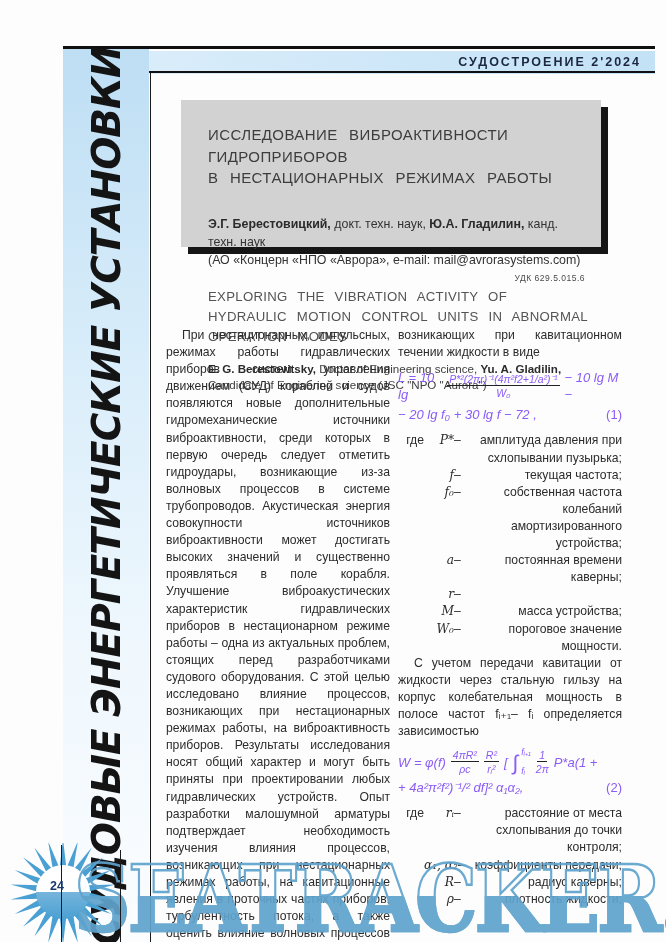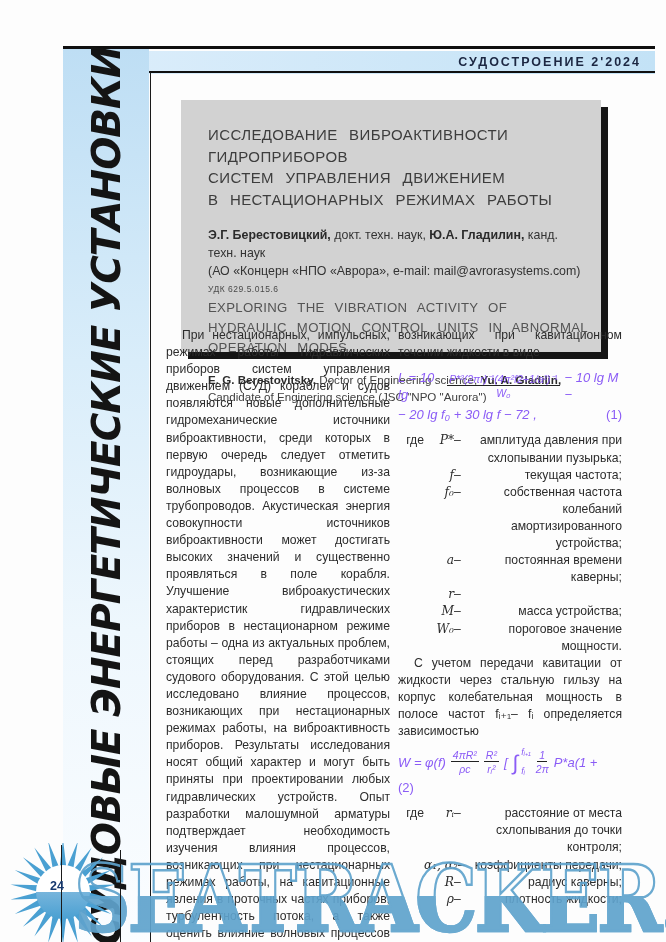--- a/index.html
+++ b/index.html
@@ -15,26 +15,26 @@
   
   .strip{position:absolute;left:63px;top:49px;width:86px;height:893px;
          background:linear-gradient(180deg,#bedef4 0%,#d9edfa 35%,#eef7fd 65%,#fbfdff 100%);}
   .strip-label{position:absolute;left:106px;top:496px;transform:translate(-50%,-50%) rotate(-90deg);
          white-space:nowrap;font-family:"DejaVu Sans",sans-serif;font-weight:bold;font-style:italic;
          font-size:39px;letter-spacing:-1px;color:#141414;}
   .vline-main{position:absolute;left:150px;top:72px;width:1px;height:870px;background:#1a1a1a;}
   .vline-b1{position:absolute;left:120px;top:850px;width:1px;height:92px;background:#1a1a1a;z-index:58;}
   .vline-b2{position:absolute;left:61px;top:845px;width:1px;height:97px;background:#1a1a1a;z-index:58;}
   
-  .title-box{position:absolute;left:181px;top:100px;width:420px;height:252px;background:#d2d2d2;
+  .title-box{position:absolute;left:181px;top:100px;width:420px;height:147px;background:#d2d2d2;
          box-shadow:7px 7px 0 #151515;padding:24px 16px 0 27px;box-sizing:border-box;}
   .title-ru{font-size:15px;line-height:21.5px;color:#3d3d3d;letter-spacing:.4px;word-spacing:7px;}
-  .authors-ru{margin-top:16px;font-size:12.4px;line-height:18px;color:#333;}
+  .authors-ru{margin-top:26px;font-size:12.4px;line-height:18px;color:#333;}
   .authors-ru b,.authors-en b{color:#2b2b2b;}
-  .udc{margin-top:4px;font-size:8.5px;color:#4a4a4a;letter-spacing:.5px;}
+  .udc{margin-top:4px;text-align:right;font-size:8.5px;color:#4a4a4a;letter-spacing:.5px;}
   .title-en{margin-top:4px;font-size:13.2px;line-height:20px;color:#545454;letter-spacing:.3px;
             word-spacing:6px;width:385px;}
   .authors-en{margin-top:14px;font-size:11.6px;line-height:16.5px;color:#3e3e3e;width:400px;}
   
   .columns{position:absolute;left:166px;top:327px;width:456px;height:614px;overflow:hidden;
            display:flex;gap:8px;font-size:12.2px;line-height:17.1px;color:#2c2c2c;text-align:justify;}
   .col{width:224px;flex:none;}
   .col p{margin:0;text-indent:16px;}
   
   .formula{font-family:Liberation Sans, sans-serif;font-style:italic;font-size:13px;
@@ -76,21 +76,20 @@
 
 <div class="strip"></div>
 <div class="strip-label">СУДОВЫЕ ЭНЕРГЕТИЧЕСКИЕ УСТАНОВКИ</div>
 <div class="vline-main"></div>
 <div class="vline-b1"></div>
 <div class="vline-b2"></div>
 
 <div class="title-box">
   <div class="title-ru">
     <div>ИССЛЕДОВАНИЕ  ВИБРОАКТИВНОСТИ  ГИДРОПРИБОРОВ</div>
-    <div>СИСТЕМ  УПРАВЛЕНИЯ  ДВИЖЕНИЕМ</div>
     <div>В  НЕСТАЦИОНАРНЫХ  РЕЖИМАХ РАБОТЫ</div>
   </div>
   <div class="authors-ru"><b>Э.Г. Берестовицкий,</b><span> докт. техн. наук, </span><b>Ю.А. Гладилин,</b><span> канд. техн. наук</span><br>
     <span>(АО «Концерн «НПО «Аврора», e-mail: mail@avrorasystems.com)</span>
   </div>
   <div class="udc">УДК 629.5.015.6</div>
   <div class="title-en">EXPLORING  THE  VIBRATION  ACTIVITY  OF  HYDRAULIC  MOTION CONTROL  UNITS  IN  ABNORMAL  OPERATION  MODES</div>
   <div class="authors-en"><b>E. G. Berestovitsky,</b><span> Doctor of Engineering science, </span><b>Yu. A. Gladilin,</b><span> Candidate of Enginering science (JSC "NPO "Aurora")</span></div>
 </div>
 
@@ -180,20 +179,21 @@
           <span>fᵢ₊₁</span>
           <span>fᵢ</span>
         </span>
         <span class="frac">
           <span class="fnum">1</span>
           <span class="fden">2π</span>
         </span>
         <span>P*a(1 +</span>
       </div>
       <div class="frow spread">
+        <span>+ 4a²π²f²)⁻¹/² df]² α₁α₂,</span>
         <span class="ftag">(2)</span>
       </div>
     </div>
 
     <div>
       <div class="def">
           <span class="dlead">где</span>
           <span class="dsym">rᵢ</span>
           <span class="dsep">–</span>
           <span class="dtxt">расстояние от места схлопывания до точки контроля;</span>

